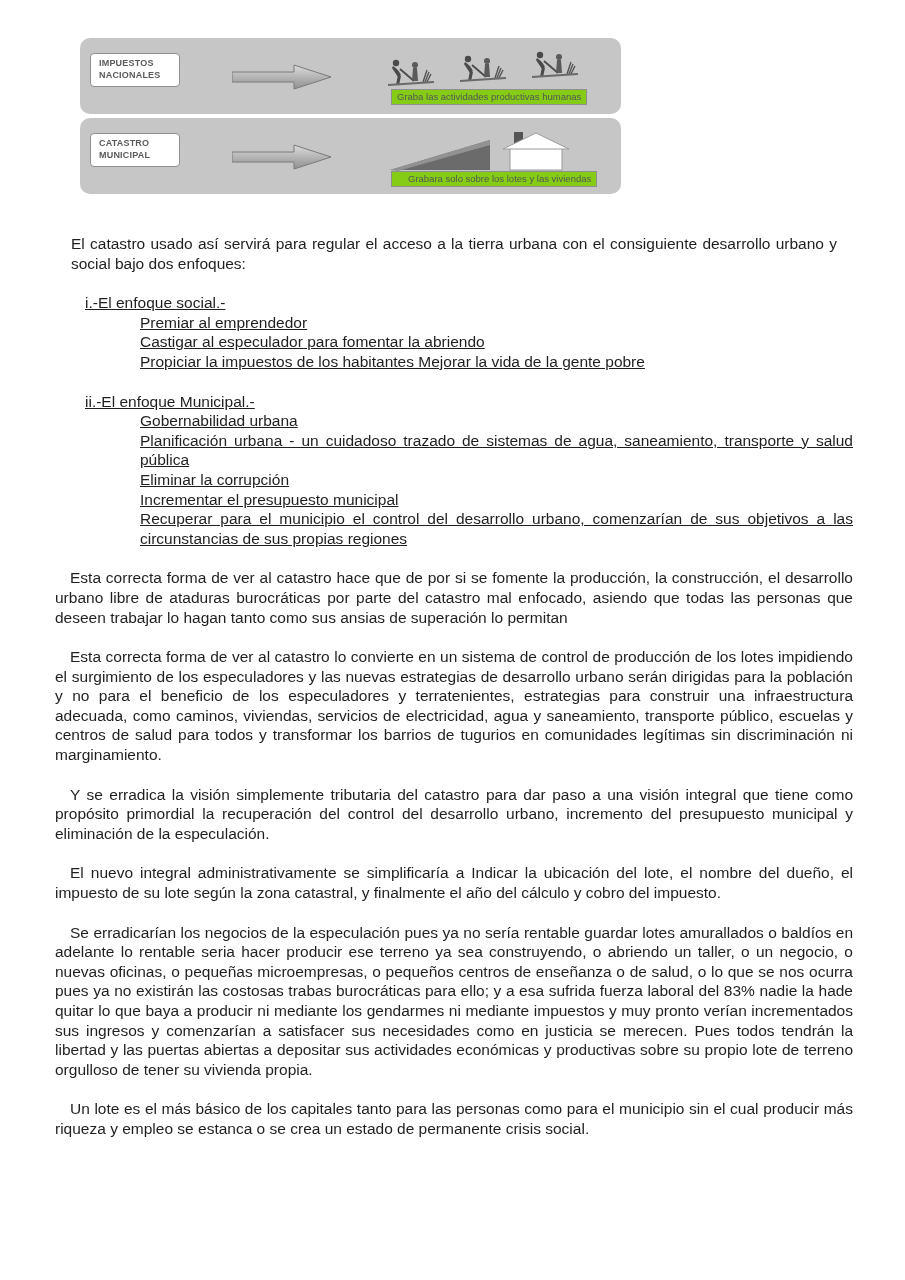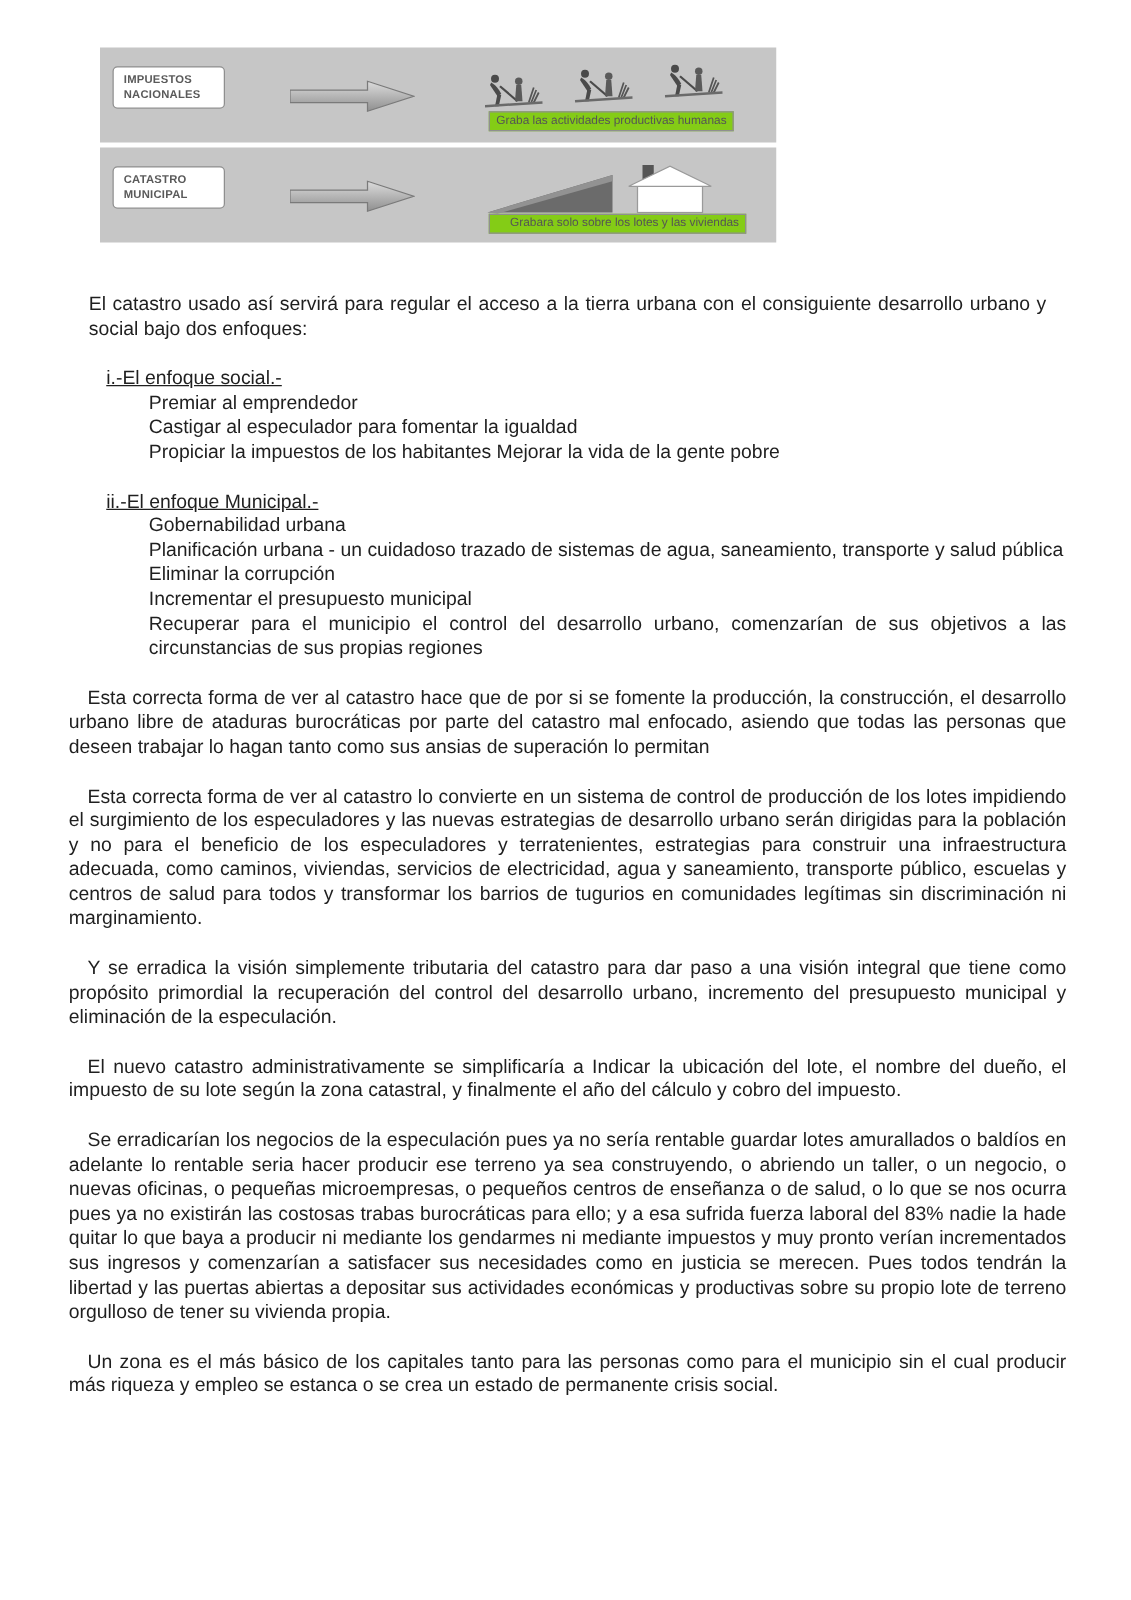--- a/index.html
+++ b/index.html
@@ -13,21 +13,21 @@
     overflow: hidden;
   }
 
   
   .diagram { position: absolute; left: 80px; top: 38px; width: 541px; }
   .panel {
     position: relative;
     width: 541px;
     height: 76px;
     background: #c6c6c6;
-    border-radius: 0;
+    border-radius: 10px;
     margin-bottom: 4px;
   }
   .label-box {
     position: absolute;
     left: 10px; top: 15px;
     width: 90px; height: 34px;
     box-sizing: border-box;
     background: #ffffff;
     border: 1px solid #8f8f8f;
     border-radius: 4px;
@@ -59,21 +59,21 @@
   .body-text {
     position: absolute;
     left: 55px; top: 218px;
     width: 798px;
     font-size: 15.5px;
     line-height: 19.6px;
   }
   .intro { margin: 16px; text-align: justify; }
   .sec { margin-top: 20px; }
   .sec-title { margin-left: 30px; text-decoration: underline; }
-  .sec-items { margin-left: 64px; text-align: justify; }
+  .sec-items { margin-left: 85px; text-align: justify; text-decoration: underline; }
   .para { margin: 20px 0 0 0; text-align: justify; text-indent: 15px; }
 </style>
 </head>
 <body>
 
 <div class="page">
 
   <div class="diagram">
 
     <div class="panel panel-1">
@@ -142,37 +142,37 @@
   </div>
 
   <div class="body-text">
 
     <p class="intro">El catastro usado así servirá para regular el acceso a la tierra urbana con el consiguiente desarrollo urbano y social bajo dos  enfoques:</p>
 
     <div class="sec">
       <div class="sec-title">i.-El enfoque social.-</div>
       <div class="sec-items">
         <div>Premiar al emprendedor</div>
-        <div>Castigar al especulador para fomentar la igualdad</div>
+        <div>Castigar al especulador para fomentar la abriendo</div>
         <div>Propiciar la impuestos de los habitantes Mejorar la vida de la gente pobre</div>
       </div>
     </div>
 
     <div class="sec">
       <div class="sec-title">ii.-El enfoque Municipal.-</div>
       <div class="sec-items">
         <div>Gobernabilidad urbana</div>
         <div>Planificación urbana - un cuidadoso trazado de sistemas de agua, saneamiento, transporte y salud pública</div>
         <div>Eliminar la corrupción</div>
         <div>Incrementar el presupuesto municipal</div>
         <div>Recuperar para el municipio el control del desarrollo urbano, comenzarían de sus objetivos a las circunstancias de sus propias regiones</div>
       </div>
     </div>
 
     <p class="para">Esta correcta forma de ver al catastro  hace  que de por si se fomente la producción, la construcción, el desarrollo urbano libre de ataduras burocráticas por parte del catastro mal enfocado,  asiendo que todas las personas que deseen trabajar lo hagan tanto como sus ansias de superación lo permitan</p>
     <p class="para">Esta correcta forma de ver al catastro  lo convierte en un sistema de control de producción de los lotes impidiendo el surgimiento de los especuladores y las nuevas estrategias de desarrollo urbano serán dirigidas para la población y no para el beneficio de los especuladores y terratenientes, estrategias para construir una infraestructura adecuada, como caminos, viviendas, servicios de electricidad, agua y saneamiento, transporte público, escuelas y centros de salud para todos y transformar los barrios de tugurios en comunidades legítimas sin discriminación ni marginamiento.</p>
     <p class="para">Y se erradica la visión simplemente tributaria del catastro para dar paso a una visión integral que tiene como propósito primordial la recuperación del control del desarrollo urbano, incremento del presupuesto municipal y eliminación de la especulación.</p>
-    <p class="para">El nuevo catastro administrativamente se simplificaría  a Indicar la ubicación del lote, el nombre del dueño, el impuesto de su lote según  la zona catastral,  y finalmente el año del cálculo y cobro del impuesto.</p>
+    <p class="para">El nuevo integral administrativamente se simplificaría  a Indicar la ubicación del lote, el nombre del dueño, el impuesto de su lote según  la zona catastral,  y finalmente el año del cálculo y cobro del impuesto.</p>
     <p class="para">Se erradicarían los negocios de la especulación  pues ya no sería rentable guardar lotes amurallados o baldíos en adelante  lo rentable seria hacer producir ese terreno ya sea construyendo, o abriendo un taller, o un negocio, o nuevas oficinas, o pequeñas microempresas, o pequeños centros de enseñanza o de salud, o lo que se nos ocurra pues  ya no existirán las costosas trabas burocráticas para ello; y a esa sufrida fuerza laboral del 83% nadie la hade quitar  lo que baya a producir ni mediante los gendarmes ni mediante impuestos y muy pronto verían incrementados sus ingresos  y comenzarían a satisfacer sus necesidades   como en justicia se merecen.  Pues todos tendrán la libertad  y las puertas abiertas a depositar sus actividades económicas y productivas sobre su propio lote de terreno orgulloso de tener su vivienda propia.</p>
-    <p class="para">Un zona es el más básico de los capitales tanto para las personas como para el municipio  sin el cual producir más riqueza y empleo  se estanca o se crea un estado de permanente crisis social.</p>
+    <p class="para">Un lote es el más básico de los capitales tanto para las personas como para el municipio  sin el cual producir más riqueza y empleo  se estanca o se crea un estado de permanente crisis social.</p>
 
   </div>
 </div>
 
 </body></html>

